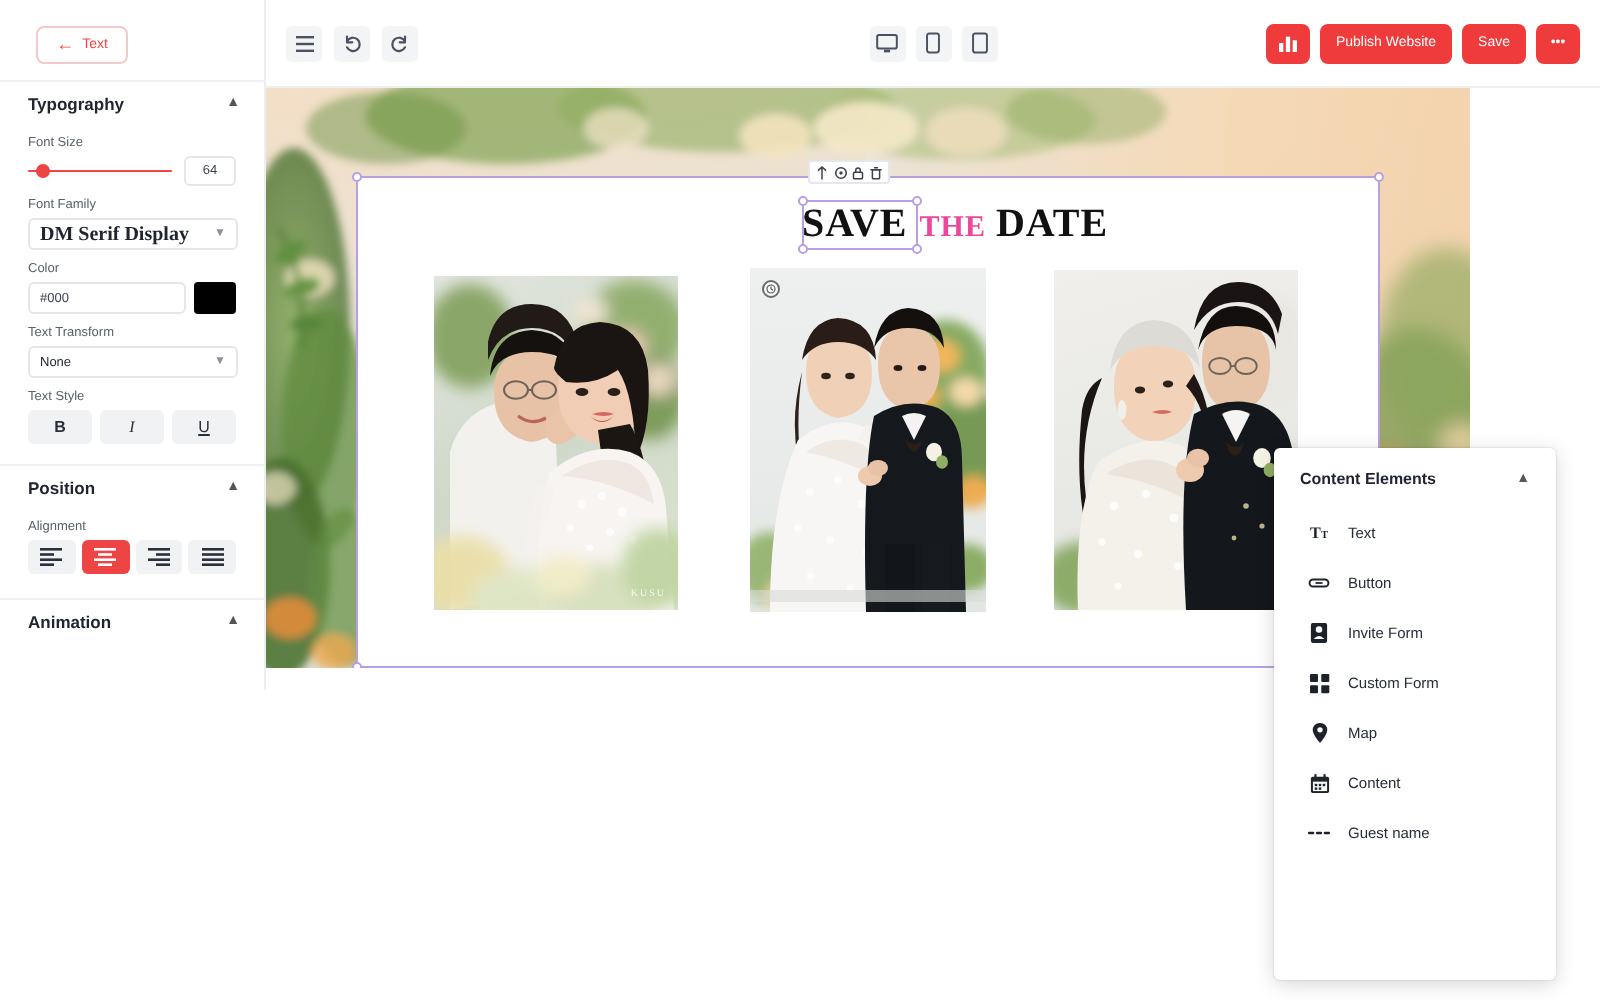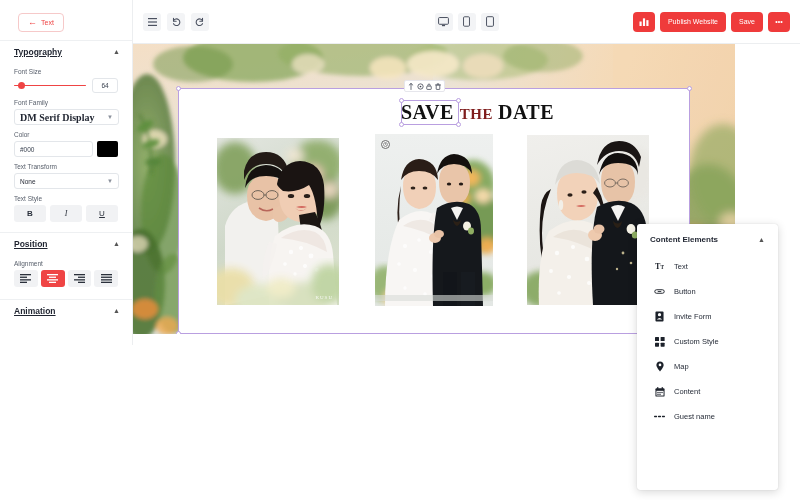--- a/index.html
+++ b/index.html
@@ -34,21 +34,21 @@
   .back-btn .arrow { color: #ef4444; font-size: 9px; line-height: 1; }
   .back-btn .lbl { color: #ef4444; font-size: 7px; }
 
   .sec-head {
     display: flex; align-items: center; justify-content: space-between;
     padding: 0 12px 0 14px;
     height: 22px;
     border-top: 1px solid #eef0f2;
     margin-top: 8px;
   }
-  .sec-head .t { font-size: 8.5px; font-weight: bold; color: #1f2430; text-decoration: underline; }
+  .sec-head .t { font-size: 8.5px; font-weight: bold; color: #1f2430; }
   .sec-head .caret { font-size: 7px; color: #555; }
 
   .field { padding: 0 14px; }
   .field-label { font-size: 6.5px; color: #59606c; margin: 6px 0 3px; }
 
   .slider-row { display: flex; align-items: center; gap: 6px; }
   .slider {
     position: relative; flex: 1; height: 10px;
   }
   .slider .track {
@@ -168,21 +168,21 @@
     width: 58px; height: 25px;
     border: 1px solid #b99fe0;
   }
   .title-line {
     position: absolute; left: 222px; top: 12px;
     height: 24px; display: flex; align-items: baseline;
     font-family: "Liberation Serif", serif;
     white-space: nowrap;
   }
   .title-line .save { font-size: 20px; font-weight: bold; color: #111; letter-spacing: 0.5px; }
-  .title-line .the { font-size: 15px; font-weight: bold; color: #7f1d1d; margin-left: 6px; letter-spacing: 0.5px; }
+  .title-line .the { font-size: 15px; font-weight: bold; color: #ec4899; margin-left: 6px; letter-spacing: 0.5px; }
   .title-line .date { font-size: 20px; font-weight: bold; color: #111; margin-left: 5px; letter-spacing: 0.5px; }
 
   .photo { position: absolute; overflow: hidden; }
   .photo .badge {
     position: absolute; left: 6px; top: 6px;
     width: 9px; height: 9px; border-radius: 50%;
     border: 1px solid #6b6b6b;
     display: flex; align-items: center; justify-content: center;
     background: rgba(255,255,255,0.55);
     z-index: 4;
@@ -778,21 +778,21 @@
         <span class="ico">
           <svg width="10" height="10" viewBox="0 0 11 11">
               <g fill="#1d222b">
                 <rect x="0" y="0" width="4.4" height="4.4" rx="0.6"></rect>
                 <rect x="6.2" y="0" width="4.4" height="4.4" rx="0.6"></rect>
                 <rect x="0" y="6.2" width="4.4" height="4.4" rx="0.6"></rect>
                 <rect x="6.2" y="6.2" width="4.4" height="4.4" rx="0.6"></rect>
               </g>
             </svg>
         </span>
-        <span class="lbl">Custom Style</span>
+        <span class="lbl">Custom Form</span>
       </div>
 
       <div class="ce-item">
         <span class="ico">
           <svg width="8" height="11" viewBox="0 0 9 12">
               <path d="M4.5 0.4 C2 0.4 0.4 2.2 0.4 4.3 C0.4 7 4.5 11.6 4.5 11.6 S8.6 7 8.6 4.3 C8.6 2.2 7 0.4 4.5 0.4z" fill="#1d222b"></path>
               <circle cx="4.5" cy="4.2" r="1.5" fill="#fff"></circle>
             </svg>
         </span>
         <span class="lbl">Map</span>

